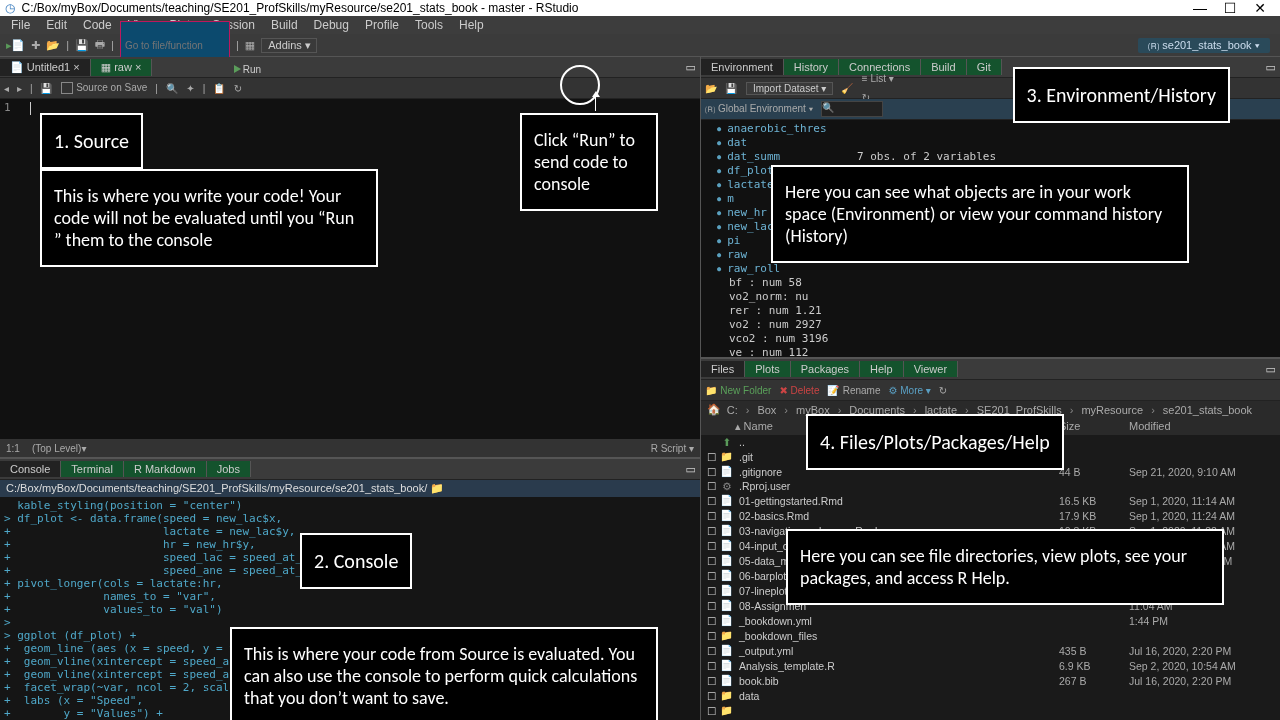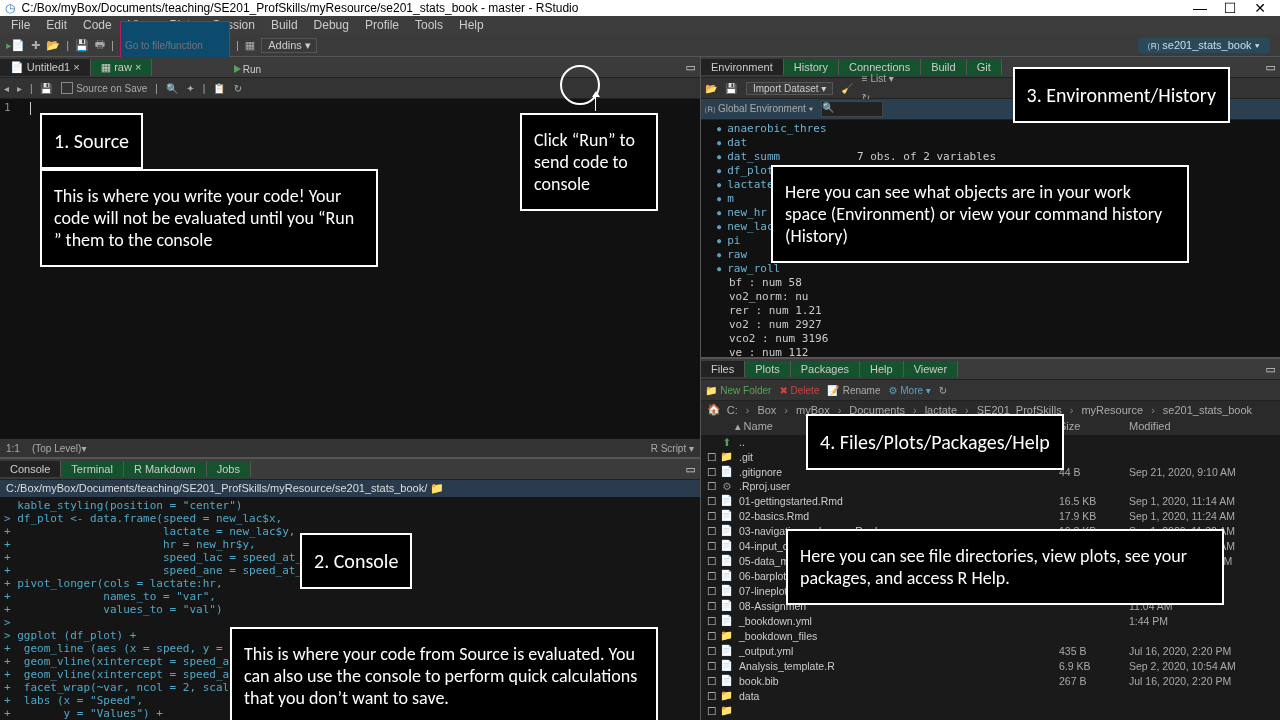--- a/index.html
+++ b/index.html
@@ -13,21 +13,21 @@
 .toolbar input{background:#0c4a6e;border:1px solid #be185d;color:#aaa;font-size:10px;padding:18px 4px;width:100px}
 .panes{flex:1;display:flex}
 .left{width:700px;display:flex;flex-direction:column}
 .right{flex:1;display:flex;flex-direction:column;border-left:1px solid #555}
 .pane{display:flex;flex-direction:column;background:#111;position:relative}
 .tabs{height:20px;background:#3b3b3b;border-bottom:1px solid #222;display:flex;align-items:center;font-size:11px}
 .tab{padding:2px 10px;background:#2d2d2d;border-right:1px solid #555;color:#ccc;cursor:pointer}
 .tab.active{background:#222}
 .tab.off{background:#14532d}
 .subbar{height:20px;background:#333;border-bottom:1px solid #222;display:flex;align-items:center;padding:0 4px;gap:8px;color:#aaa;font-size:10px}
-.subbar .chk{display:inline-flex;align-items:center;gap:3px}
+.subbar .chk{display:inline-flex;gap:3px}
 .subbar .right{margin-left:auto;display:flex;gap:8px;color:#aaa;border:none}
 .editor{flex:1;background:#111;position:relative;font-family:Consolas,monospace;color:#ccc}
 .gutter{position:absolute;left:4px;top:2px;color:#888;font-size:11px}
 .cursor{display:inline-block;width:1px;height:13px;background:#ccc;vertical-align:middle}
 .statusline{height:18px;background:#333;display:flex;align-items:center;padding:0 6px;color:#aaa;font-size:10px}
 .statusline .rt{margin-left:auto}
 .console .path{background:#2a3b4d;color:#ddd;padding:2px 6px;font-size:11px}
 .console-body{flex:1;background:#151515;font-family:Consolas,monospace;font-size:11px;color:#4fa8c9;padding:2px 4px;overflow:hidden;white-space:pre;position:relative}
 .console-body .c{color:#4fa8c9}
 .annot{position:absolute;background:#000;color:#fff;border:2px solid #fff;padding:14px 12px;font-family:Calibri,Arial,sans-serif;font-size:18px;z-index:10}

